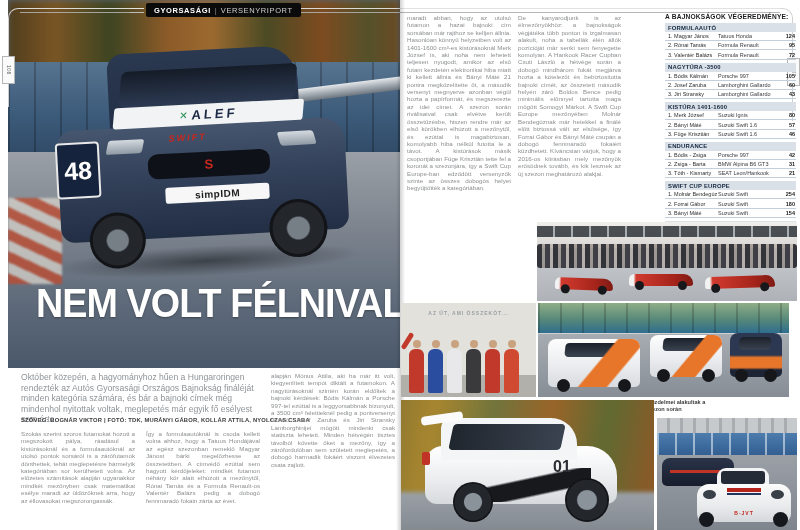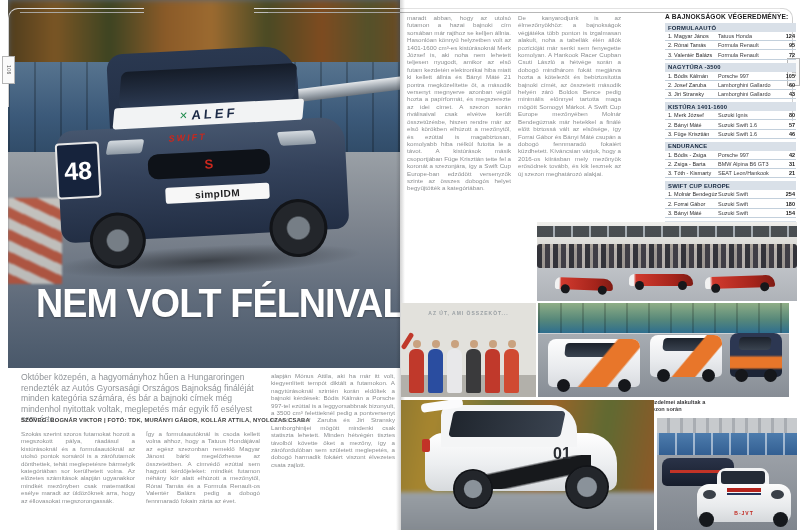--- a/index.html
+++ b/index.html
@@ -120,21 +120,21 @@
   .swcar .ws{position:absolute;left:18%;top:8%;width:62%;height:30%;background:linear-gradient(180deg,#1c222c,#3a4350);border-radius:4px;transform:skewX(-6deg);}
   .swcar .decal{position:absolute;inset:0;background:linear-gradient(130deg,transparent 52%,#e8762a 54% 74%,transparent 76%);border-radius:inherit;}
   .swcar:before,.swcar:after{content:"";position:absolute;bottom:-5px;width:13px;height:13px;border-radius:50%;background:#15171b;}
   .swcar:before{left:10%;} .swcar:after{right:10%;}
   .swcar.dark{background:linear-gradient(180deg,#2c3752 50%,#e8762a 56% 78%,#1c2435 84%);}
   
   .photo-ignis{left:401px;top:400px;width:253px;height:130px;background:#8a7630;}
   .ig-bg{left:-10px;top:-10px;width:273px;height:150px;filter:blur(5px);
     background:linear-gradient(100deg,#8a7630 0%,#a8862f 16%,#70743c 36%,#9a6428 55%,#5f6a32 74%,#8a5a28 92%);}
   .ig-track{left:-6px;bottom:-4px;width:265px;height:42px;background:linear-gradient(180deg,#9aa0a6,#82888f);filter:blur(2px);}
-  .igcar{left:24px;top:3px;width:200px;height:98px;}
+  .igcar{left:24px;top:16px;width:200px;height:98px;}
   .ig-body{left:0;top:30px;width:192px;height:58px;background:linear-gradient(180deg,#ffffff,#eceef0 55%,#d7dadd);border-radius:18px 30px 10px 12px;}
   .ig-cabin{left:16px;top:2px;width:136px;height:42px;background:#f4f5f6;border-radius:10px 26px 0 0;}
   .ig-glass{left:26px;top:8px;width:112px;height:26px;background:linear-gradient(90deg,#20262e,#3a4350);border-radius:4px;transform:skewX(-12deg);}
   .ig-spoiler{left:-4px;top:-2px;width:42px;height:9px;background:#fbfbfc;border-radius:4px;transform:rotate(-8deg);}
   .ig-decal{left:38px;top:52px;width:128px;height:34px;background:linear-gradient(168deg,transparent 38%,#17191c 42% 68%,transparent 72%);}
   .ig-num{left:128px;top:42px;font-size:16px;font-weight:bold;color:#2a2d33;}
   .ig-tail{left:-3px;top:36px;width:8px;height:13px;background:#c23327;border-radius:2px;}
   .ig-w{border-radius:50%;background:radial-gradient(circle,#8a929a 0 30%,#23262b 34% 64%,#121418 66%);}
   
   .photo-porsche{left:657px;top:418px;width:140px;height:112px;background:#9ba0a7;}
@@ -195,20 +195,25 @@
 
   <div class="abs frame-line" style="left:20px;top:8px;width:110px;"></div>
   <div class="abs frame-line" style="left:268px;top:8px;width:512px;"></div>
   <div class="abs corner-l"></div>
   <div class="abs corner-r"></div>
   <div class="abs hdash" style="left:130px;"></div>
   <div class="abs hdash" style="left:254px;"></div>
   <div class="abs page-tab" style="left:2px;top:56px;">106</div>
   <div class="abs page-tab" style="left:787px;top:58px;">107</div>
 
+  <div class="abs hdr">
+    <span class="b">GYORSASÁGI</span>
+    <span class="d">|</span>
+    <span class="s">VERSENYRIPORT</span>
+  </div>
 
   <div class="abs lead">Október közepén, a hagyományhoz hűen a Hungaroringen rendezték az Autós Gyorsasági Országos Bajnokság fináléját minden kategória számára, és bár a bajnoki címek még mindenhol nyitottak voltak, meglepetés már egyik fő esélyest sem érte.</div>
   <div class="abs byline">SZÖVEG: BOGNÁR VIKTOR | FOTÓ: TDK, MURÁNYI GÁBOR, KOLLÁR ATTILA, NYOLCZAS CSABA</div>
   <div class="abs bodycol lcol1">Szokás szerint szoros futamokat hozott a megszokott pálya, ráadásul a kistúrásoknál és a formulaautóknál az utolsó pontok sorsáról is a zárófutamok dönthettek, tehát meglepetésre bármelyik kategóriában sor kerülhetett volna. Az előzetes számítások alapján ugyanakkor mindkét mezőnyben csak matematikai esélye maradt az üldözőknek arra, hogy az éllovasokat megszorongassák.</div>
   <div class="abs bodycol lcol2">Így a formulaautóknál is csoda kellett volna ahhoz, hogy a Tatuus Hondájával az egész szezonban remeklő Magyar Jánost bárki megelőzhesse az összetettben. A címvédő ezúttal sem hagyott kérdőjeleket: mindkét futamon néhány kör alatt elhúzott a mezőnytől, Rónai Tamás és a Formula Renault-os Valentér Balázs pedig a dobogó fennmaradó fokain zárta az évet.</div>
   <div class="abs bodycol lcol3">alapján Mónus Attila, aki ha már itt volt, kiegyenlített tempót diktált a futamokon. A nagytúrásoknál szintén korán eldőltek a bajnoki kérdések: Bódis Kálmán a Porsche 997-tel ezúttal is a leggyorsabbnak bizonyult, a 3500 cm³ felettieknél pedig a pontversenyt vezető Josef Zaruba és Jiri Stransky Lamborghinijei mögött mindenki csak statiszta lehetett. Minden hétvégén tisztes távolból követte őket a mezőny, így a zárófordulóban sem született meglepetés, a dobogó harmadik fokáért viszont élvezetes csata zajlott.</div>
 
   <div class="abs gutter"></div>
 
   <div class="abs bodycol rcol1">maradt abban, hogy az utolsó futamon a hazai bajnoki cím sorsában már rajthoz se kelljen állnia. Hasonlóan könnyű helyzetben volt az 1401-1600 cm³-es kistúrásoknál Merk József is, aki noha nem lehetett teljesen nyugodt, amikor az első futam kezdetén elektronikai hiba miatt ki kellett állnia és Bányi Máté 21 pontra megközelítette őt, a második versenyt megnyerve azonban végül hozta a papírformát, és megszerezte az idei címet. A szezon során riválisaival csak elvétve került összetűzésbe, hiszen rendre már az első körökben elhúzott a mezőnytől, és ezúttal is magabiztosan, komolyabb hiba nélkül futotta le a távot. A kistúrások másik csoportjában Füge Krisztián tette fel a koronát a szezonjára, így a Swift Cup Europe-ban edződött versenyzők szinte az összes dobogós helyet begyűjtötték a kategóriában.</div>

